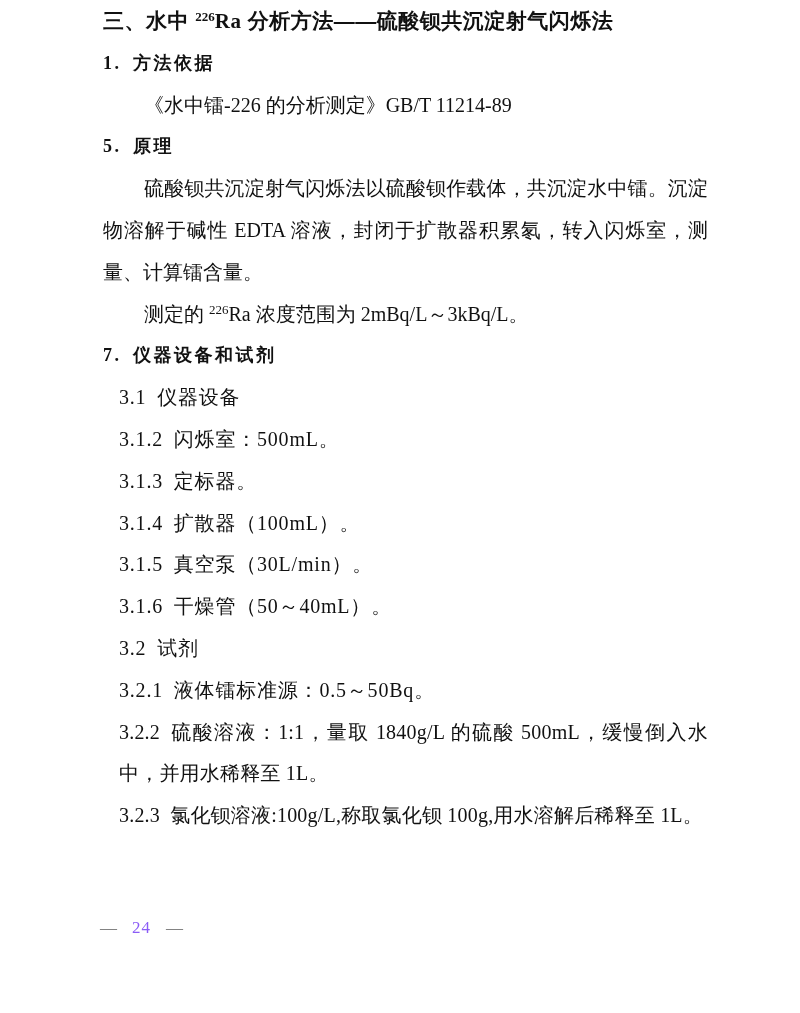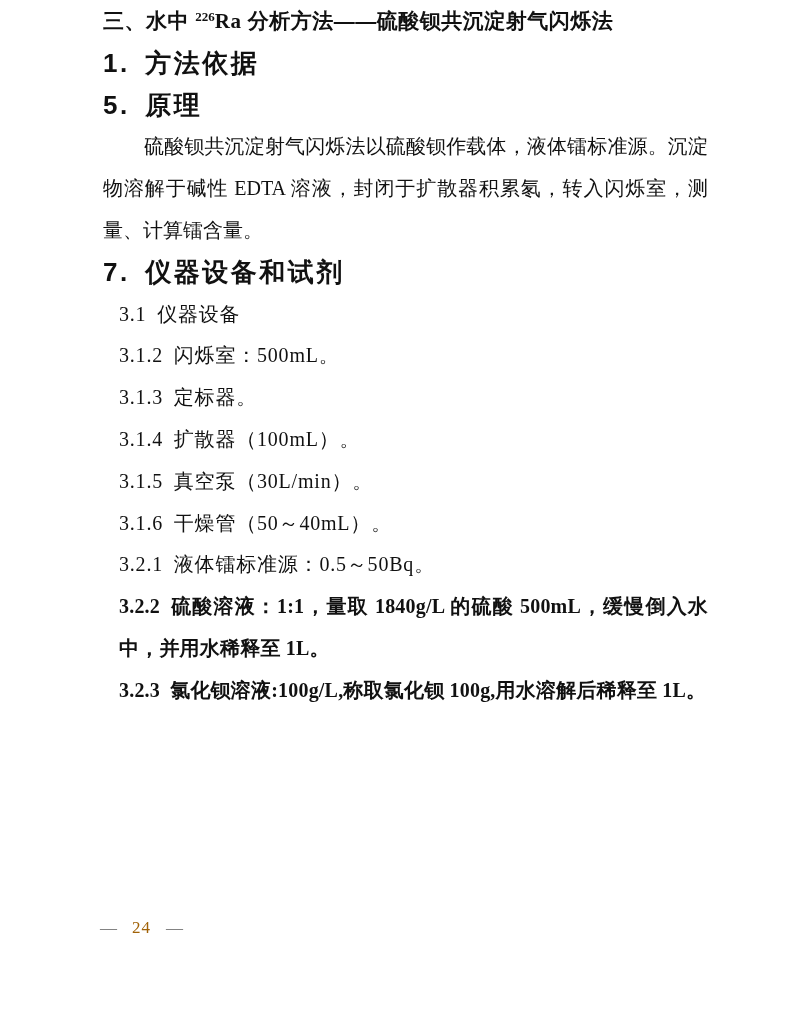--- a/index.html
+++ b/index.html
@@ -27,71 +27,74 @@
   }
   h1, h2, p { margin: 0; padding: 0; font-weight: normal; }
   .title {
     font-family: "Liberation Sans", "DejaVu Sans", sans-serif;
     font-weight: bold;
     font-size: 21px;
     letter-spacing: 0.5px;
     white-space: nowrap;
   }
   h2.sec {
-    font-family: Liberation Sans, sans-serif;
+    font-family: Liberation Serif, serif;
     font-weight: bold;
-    font-size: 26px;
+    font-size: 18px;
     letter-spacing: 2.5px;
   }
   .serif { font-family: "Liberation Serif", "DejaVu Serif", serif; }
   .indent { text-indent: 41px; }
   .para  { text-indent: 41px; text-align: justify; }
-  .wrap  { text-align: justify; font-weight: bold; }
+  .wrap  { text-align: justify; }
   sup.iso {
     font-size: 13px;
     line-height: 0;
     vertical-align: 7px;
     letter-spacing: 0;
   }
   .item { letter-spacing: 0.8px; margin-left: 16px; }
   .item.wrap { letter-spacing: 0.2px; }
   .footer {
     position: absolute;
     left: 100px;
     top: 916px;
     font-size: 17px;
     line-height: 24px;
   }
   .footer .dash { color: #6e6e6e; }
-  .footer .num  { color: #a16207; margin: 0 15px; letter-spacing: 1px; }
+  .footer .num  { color: #8b5cf6; margin: 0 15px; letter-spacing: 1px; }
 </style>
 </head>
 <body>
 
 <div class="page">
   <main class="content">
 
     <h1 class="title"><span>三、水中 </span><sup class="iso serif">226</sup><span class="serif">Ra</span><span> 分析方法——硫酸钡共沉淀射气闪烁法</span></h1>
 
     <h2 class="sec">1. 方法依据</h2>
 
+    <p class="indent">《水中镭-226 的分析测定》GB/T 11214-89</p>
 
     <h2 class="sec">5. 原理</h2>
 
-    <p class="para">硫酸钡共沉淀射气闪烁法以硫酸钡作载体，液体镭标准源。沉淀物溶解于碱性 EDTA 溶液，封闭于扩散器积累氡，转入闪烁室，测量、计算镭含量。</p>
+    <p class="para">硫酸钡共沉淀射气闪烁法以硫酸钡作载体，共沉淀水中镭。沉淀物溶解于碱性 EDTA 溶液，封闭于扩散器积累氡，转入闪烁室，测量、计算镭含量。</p>
 
+    <p class="indent"><span>测定的 </span><sup class="iso">226</sup><span>Ra</span><span> 浓度范围为 2mBq/L～3kBq/L。</span></p>
 
     <h2 class="sec">7. 仪器设备和试剂</h2>
 
     <p class="item">3.1 仪器设备</p>
     <p class="item">3.1.2 闪烁室：500mL。</p>
     <p class="item">3.1.3 定标器。</p>
     <p class="item">3.1.4 扩散器（100mL）。</p>
     <p class="item">3.1.5 真空泵（30L/min）。</p>
     <p class="item">3.1.6 干燥管（50～40mL）。</p>
+    <p class="item">3.2 试剂</p>
     <p class="item">3.2.1 液体镭标准源：0.5～50Bq。</p>
     <p class="item wrap">3.2.2 硫酸溶液：1:1，量取 1840g/L 的硫酸 500mL，缓慢倒入水中，并用水稀释至 1L。</p>
     <p class="item wrap">3.2.3 氯化钡溶液:100g/L,称取氯化钡 100g,用水溶解后稀释至 1L。</p>
 
   </main>
 
   <footer class="footer">
     <span class="dash">—</span><span class="num">24</span><span class="dash">—</span>
   </footer>
 </div>

